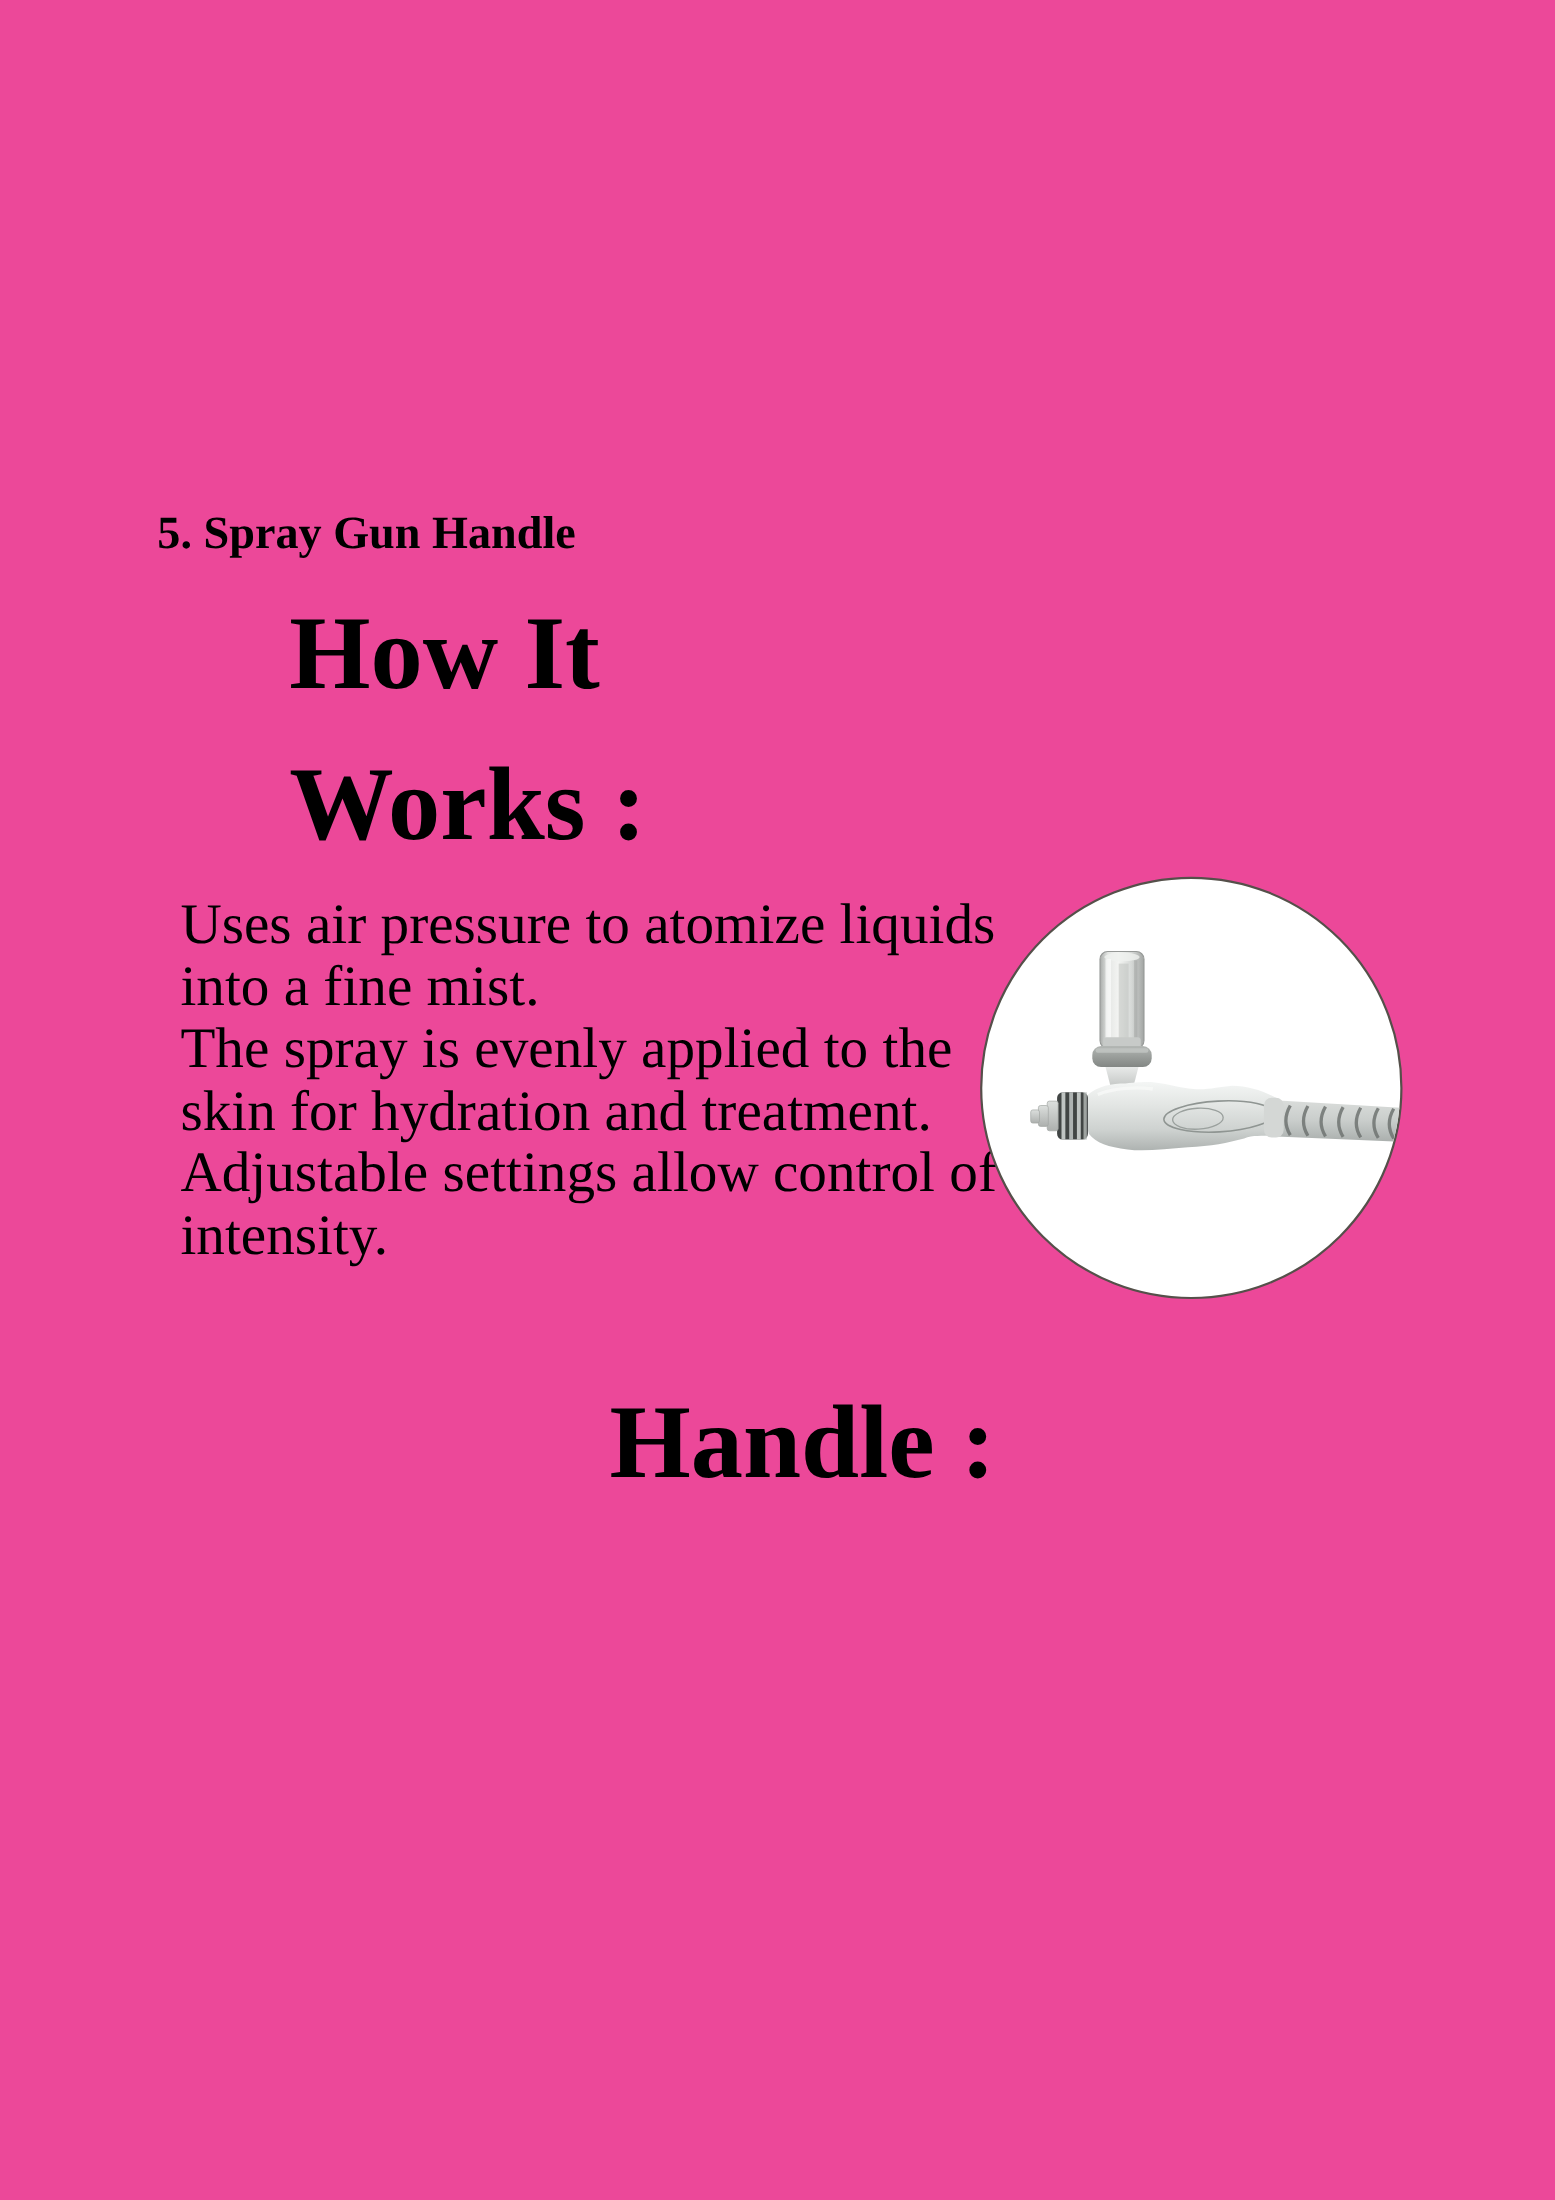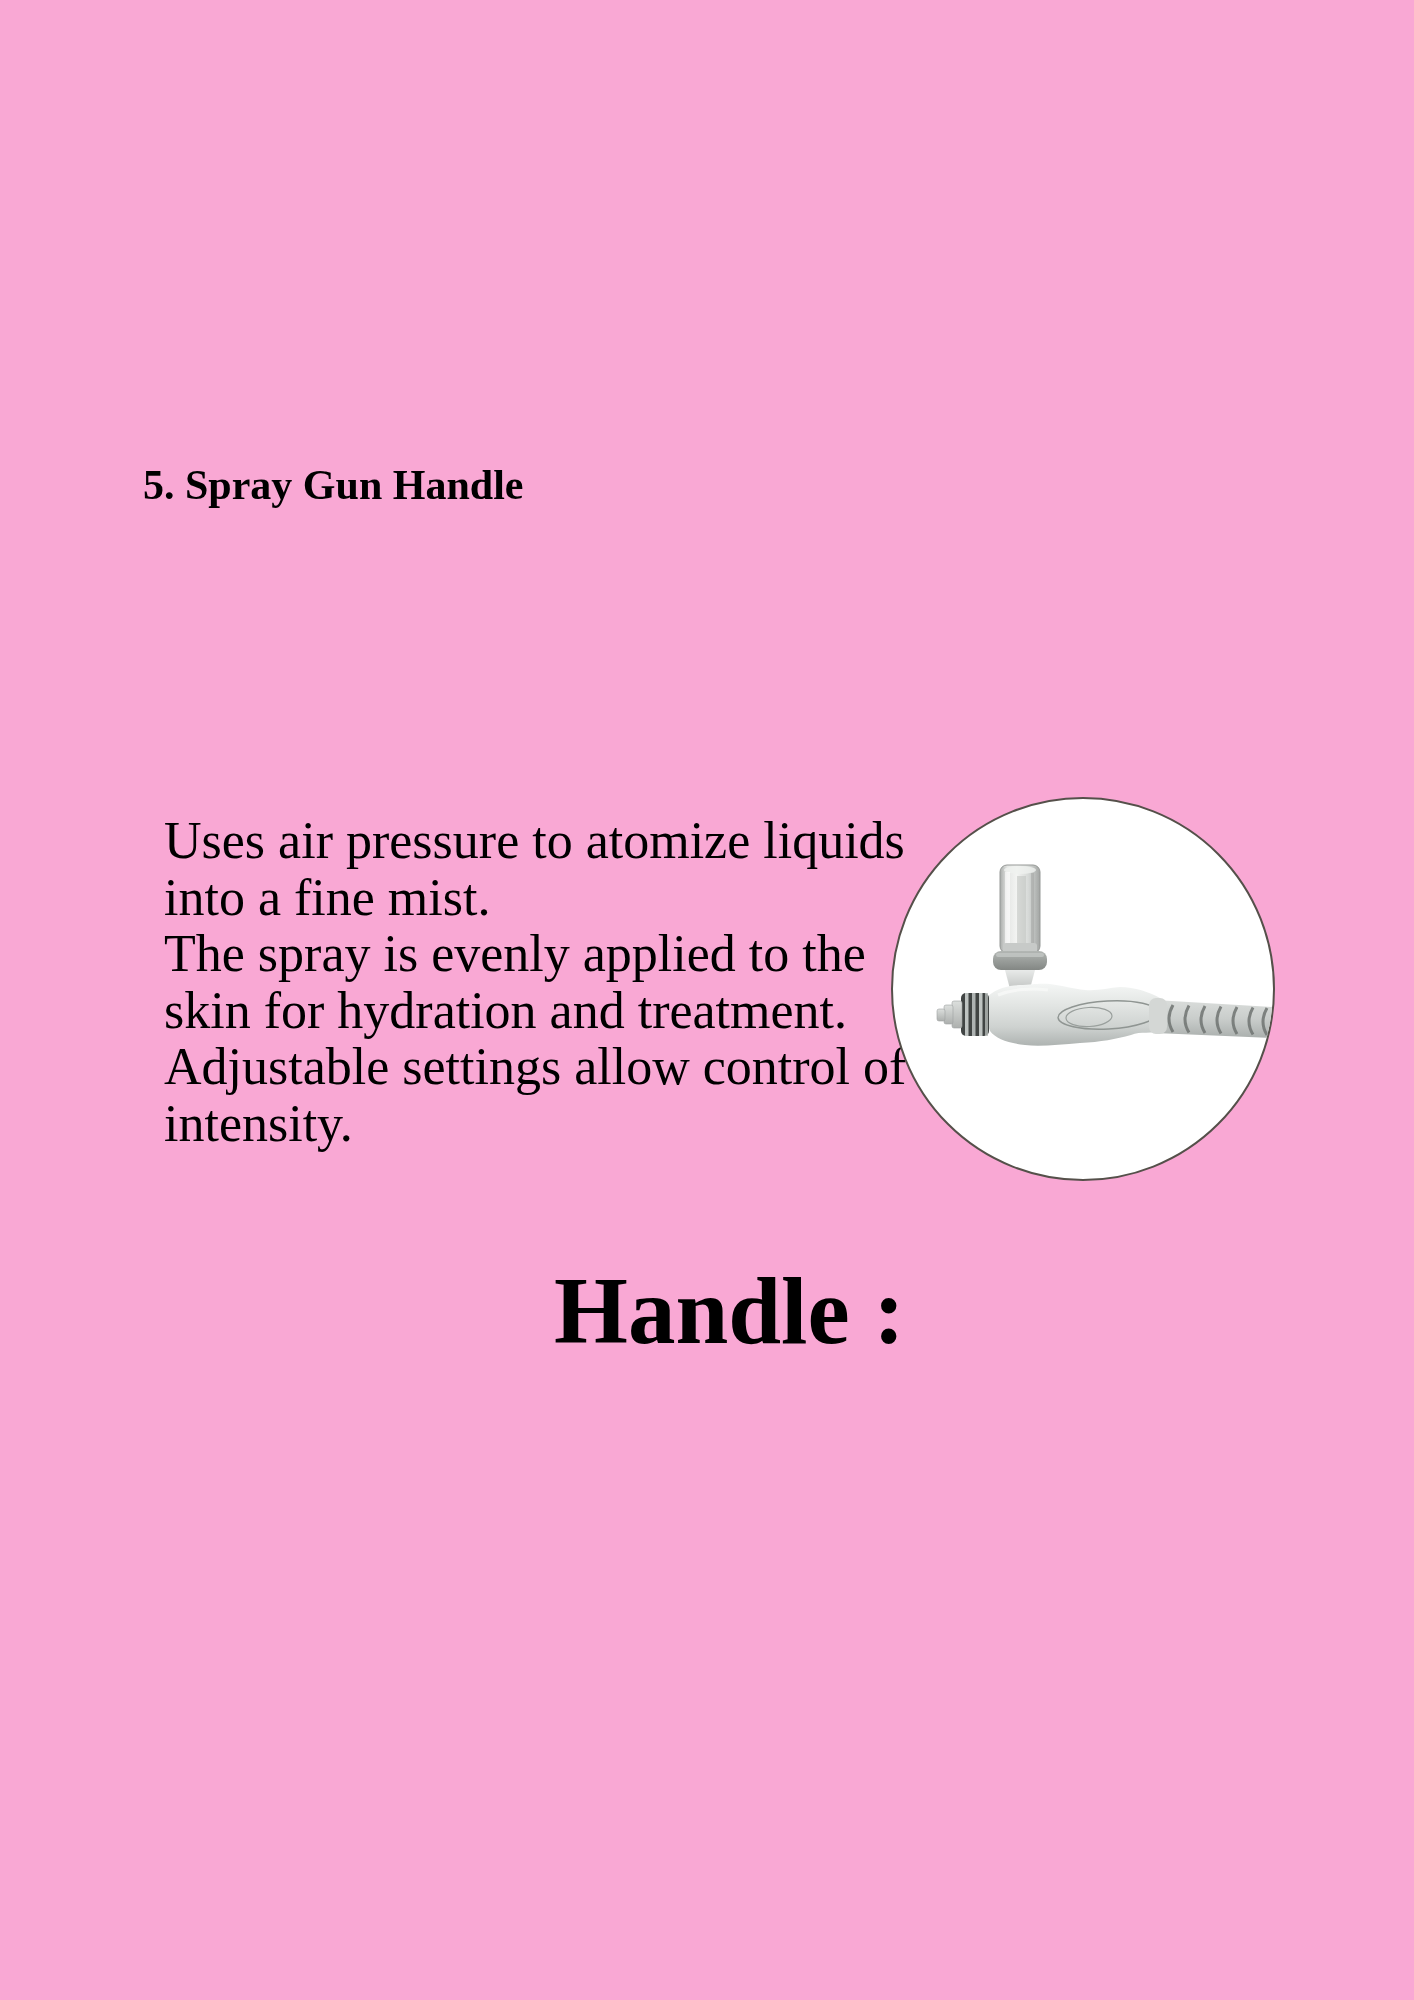--- a/index.html
+++ b/index.html
@@ -4,21 +4,21 @@
 <style>
   html, body {
     margin: 0;
     padding: 0;
     background: #ffffff;
   }
   .page {
     position: relative;
     width: 1414px;
     height: 2000px;
-    background: #f9a8d4;
+    background: #ec4899;
     overflow: hidden;
     font-family: "Liberation Serif", "DejaVu Serif", serif;
     color: #000000;
   }
   .abs { position: absolute; }
   .section-heading {
     left: 143px;
     top: 461px;
     font-size: 42px;
     font-weight: bold;
@@ -57,20 +57,22 @@
   }
   .photo-circle svg { display: block; width: 100%; height: 100%; }
 </style>
 </head>
 <body>
 
 <div class="page">
 
   <h2 class="abs section-heading">5. Spray Gun Handle</h2>
 
+  <h1 class="abs big-heading hiw-heading">How It
+Works :</h1>
 
   <p class="abs body-text hiw-body">Uses air pressure to atomize liquids
 into a fine mist.
 The spray is evenly applied to the
 skin for hydration and treatment.
 Adjustable settings allow control of
 intensity.</p>
 
   <figure class="abs photo-circle">
     <svg viewBox="0 0 380 380" xmlns="http://www.w3.org/2000/svg">

